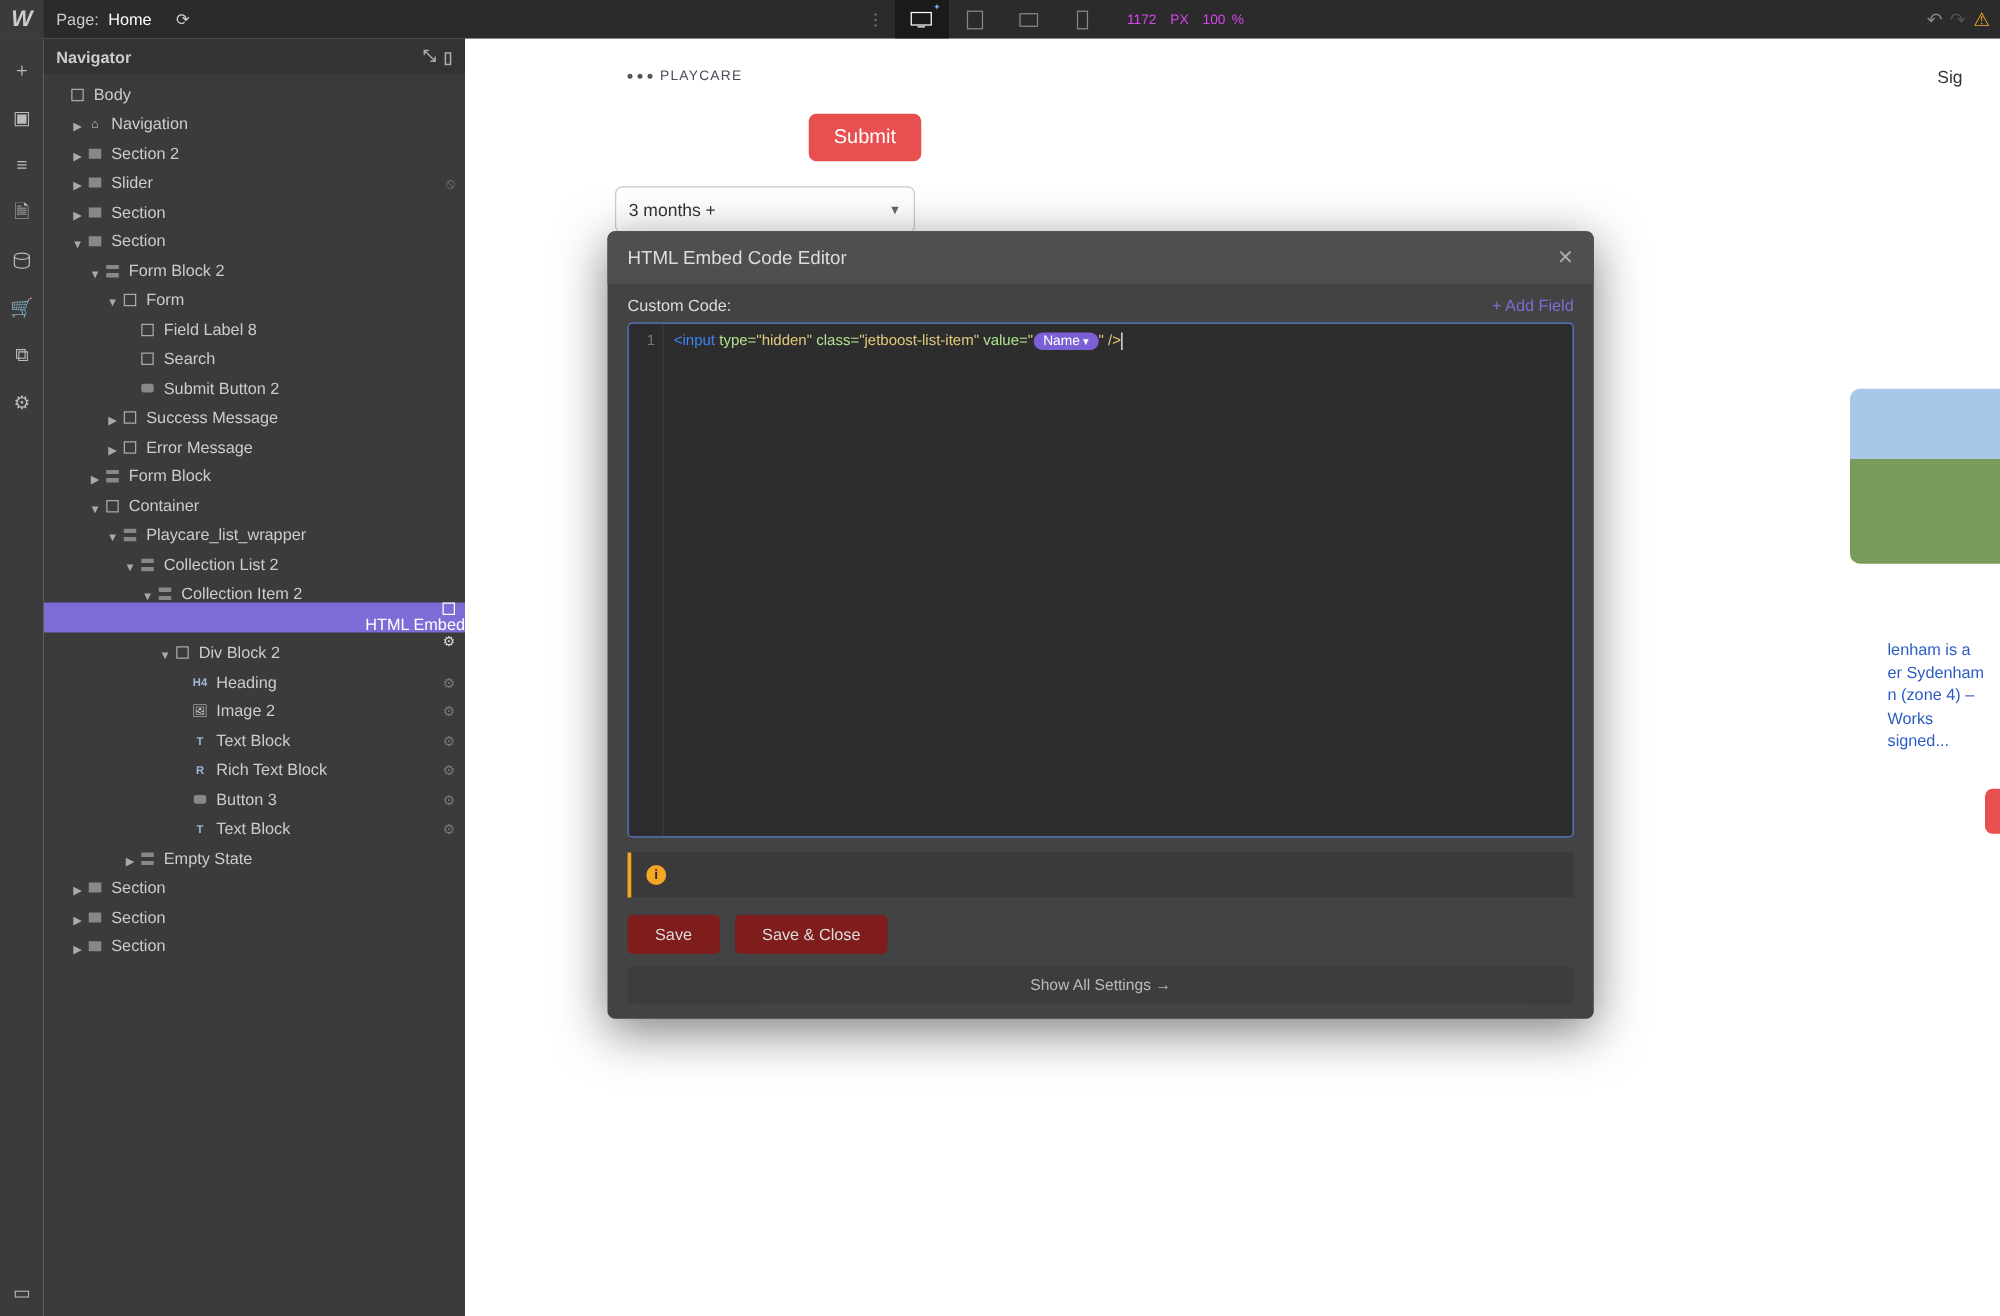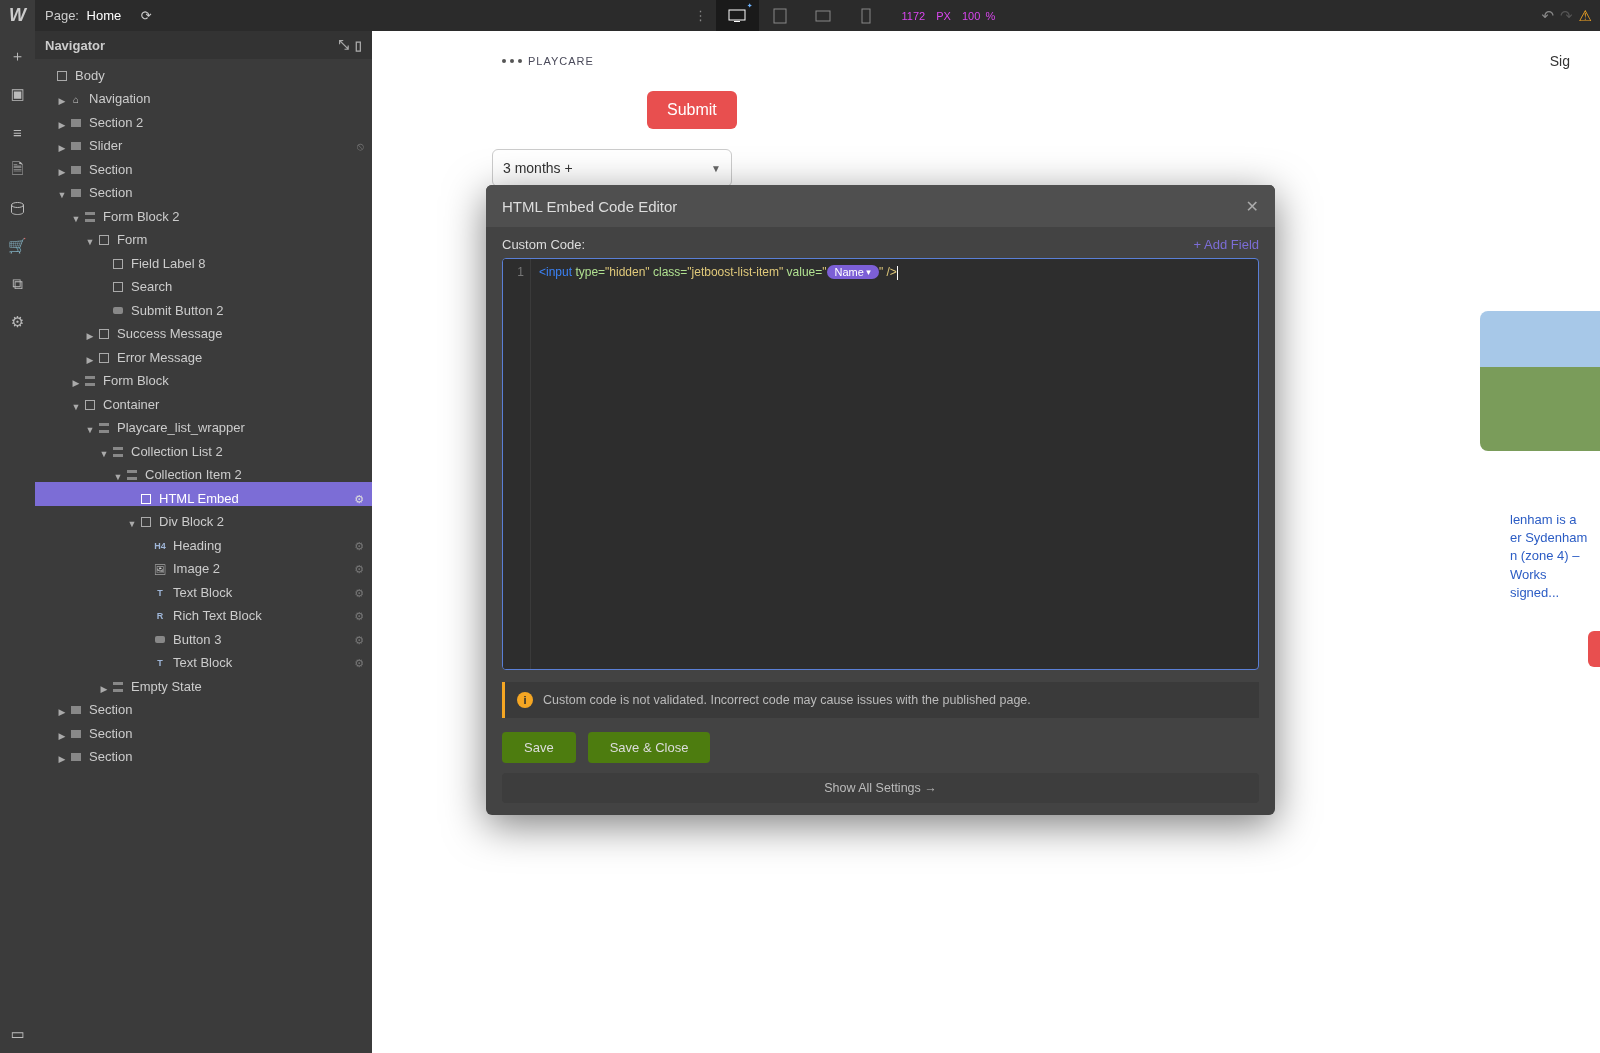--- a/index.html
+++ b/index.html
@@ -25,21 +25,21 @@
 .leftrail .tool { width: 35px; height: 38px; display: flex; align-items: center; justify-content: center; color: #bbb; font-size: 15px; cursor: pointer; }
 .leftrail .spacer { flex: 1; }
 
 
 .nav-panel { position: absolute; top: 31px; left: 35px; width: 337px; height: calc(1053px - 31px); background: #3b3b3b; color: #ccc; font-size: 13px; display: flex; flex-direction: column; }
 .nav-head { height: 28px; background: #333; padding: 0 10px; display: flex; align-items: center; font-weight: 700; }
 .nav-head .sp { flex: 1; }
 .nav-head .hbtn { cursor: pointer; margin-left: 6px; color: #aaa; }
 .nav-tree { flex: 1; overflow: auto; }
 .tree-row { height: 23.5px; display: flex; align-items: flex-end; cursor: pointer; white-space: nowrap; }
-.tree-row.selected { background: #7c6dd6; color: #fff; }
+.tree-row.selected { background: #7c6dd6; color: #fff; flex-direction: column; }
 .tree-row .tog { width: 10px; text-align: center; font-size: 9px; color: #aaa; margin-right: 2px; }
 .tree-row.selected .tog { color: #fff; }
 .tree-row .ic-type { width: 14px; height: 14px; margin-right: 6px; display: inline-flex; align-items: center; justify-content: center; font-size: 10px; }
 .tree-row .sp { flex: 1; }
 .tree-row .extra-ic { color: #777; font-size: 11px; margin-right: 8px; }
 .tree-row.selected .extra-ic { color: #ddd; }
 .i-sq { border: 1px solid #aaa; width: 10px; height: 10px; }
 .tree-row.selected .i-sq { border-color: #fff; }
 .i-sec { background: #888; width: 10px; height: 8px; }
 .i-btn { background: #888; width: 10px; height: 7px; border-radius: 2px; }
@@ -72,21 +72,21 @@
 .code-text .kw { color: #3b82f6; }
 .code-text .attr { color: #b0e090; }
 .code-text .str { color: #e0c97a; }
 .field-pill { display: inline-flex; align-items: center; background: #7c5fd6; color: #fff; border-radius: 10px; padding: 1px 8px; font-size: 11px; font-family: -apple-system, sans-serif; }
 .field-pill::after { content: ' ▾'; font-size: 9px; }
 .caret { display: inline-block; width: 1px; height: 14px; background: #fff; vertical-align: middle; animation: blink 1s step-end infinite; }
 @keyframes blink { 50% { opacity: 0; } }
 .note { margin: 0 16px 14px; background: #3a3a3a; border-left: 3px solid #f5a623; padding: 10px 12px; display: flex; align-items: center; gap: 10px; color: #bbb; font-size: 12.5px; }
 .note .nic { width: 16px; height: 16px; border-radius: 50%; background: #f5a623; color: #2b2b2b; display: flex; align-items: center; justify-content: center; font-weight: bold; font-size: 11px; }
 .modal-actions { display: flex; gap: 12px; padding: 0 16px 10px; }
-.mbtn { background: #4d7c0f; border: none; color: #ddd; padding: 8px 22px; border-radius: 4px; font-size: 13px; cursor: pointer; }
+.mbtn { background: #7f1d1d; border: none; color: #ddd; padding: 8px 22px; border-radius: 4px; font-size: 13px; cursor: pointer; }
 .show-all { margin: 0 16px 12px; background: #3d3d3d; border-radius: 4px; text-align: center; padding: 8px; font-size: 12.5px; color: #bbb; cursor: pointer; }
 .logo-dots { display:inline-flex; align-items:center; gap:4px; }
 .logo-dots .d { width:4px; height:4px; border-radius:50%; background:#555; }
 </style>
 </head>
 <body>
 
 <div class="topbar">
   <div class="logo">W</div>
   <div class="page-ind">
@@ -446,21 +446,20 @@
     <span class="addf">+ Add Field</span>
   </div>
   <div class="code-box">
     <div class="code-gutter">
         <div>1</div>
       </div>
     <div class="code-text"><span class="kw">&lt;input </span><span class="attr">type=</span><span class="str">"hidden"</span><span class="attr"> class=</span><span class="str">"jetboost-list-item"</span><span class="attr"> value=</span><span class="str">"</span><span class="field-pill">Name</span><span class="str">" /&gt;</span><span class="caret"></span></div>
   </div>
   <div class="note">
     <span class="nic">i</span>
-    <span>Custom code is not validated. Incorrect code may cause issues with the published page.</span>
   </div>
   <div class="modal-actions">
     <button class="mbtn">Save</button>
     <button class="mbtn">Save &amp; Close</button>
   </div>
   <div class="show-all">
     <span>Show All Settings</span>&nbsp;→
   </div>
 </div>
 

